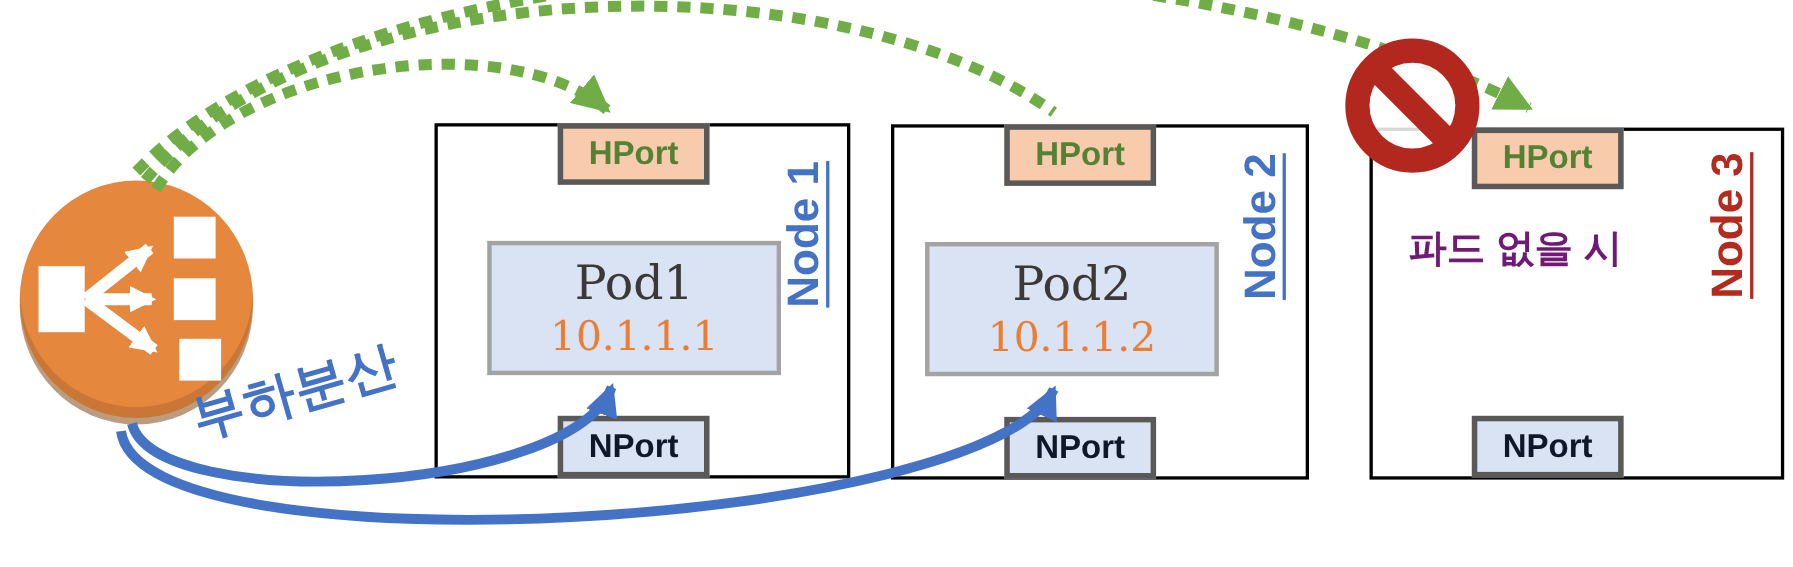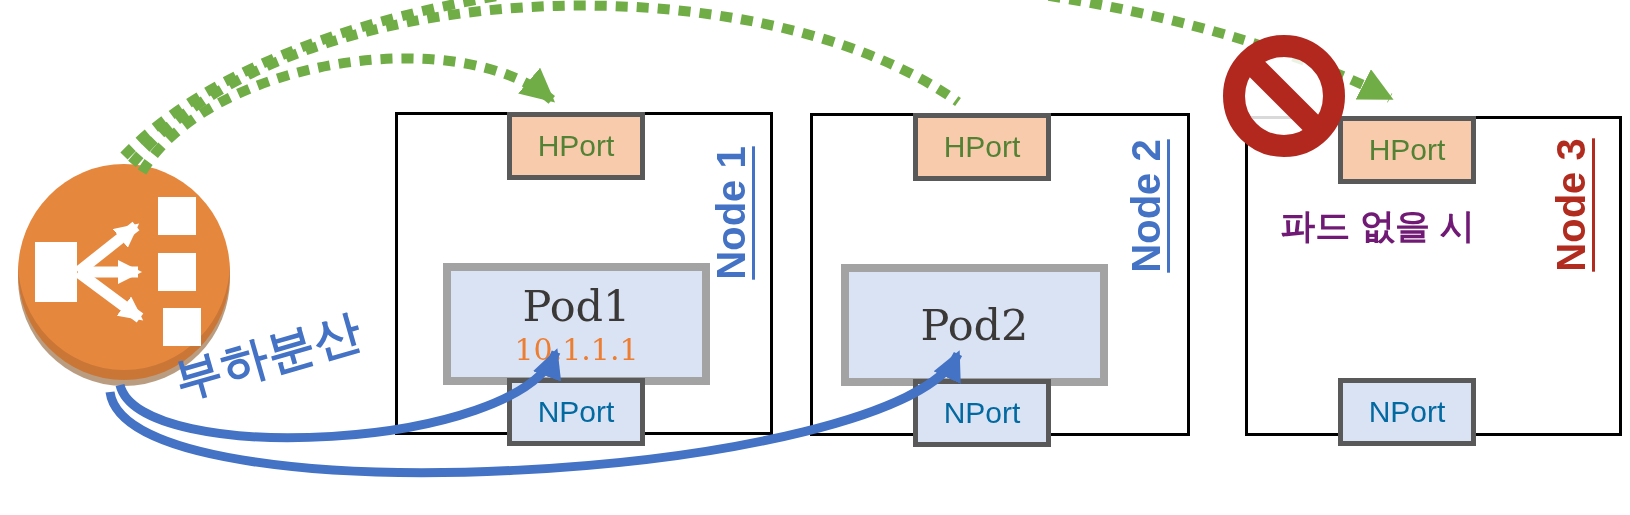--- a/index.html
+++ b/index.html
@@ -19,42 +19,42 @@
     transform:rotate(-16deg);white-space:nowrap;
   }
   
   .node{
     position:absolute;background:#fff;border:3px solid #000;box-sizing:border-box;
   }
   .node1{left:395px;top:112px;width:378px;height:323px;}
   .node2{left:810px;top:113px;width:380px;height:323px;}
   .node3{left:1245px;top:116px;width:377px;height:320px;}
   .port{
-    position:absolute;width:138px;height:68px;box-sizing:border-box;
+    position:absolute;width:138px;height:56px;box-sizing:border-box;
     border:5px solid #595959;display:flex;align-items:center;justify-content:center;
-    font-size:30px;font-weight:400;
+    font-size:30px;font-weight:700;
   }
   .hport{background:#f8cbad;color:#548235;top:-3px;}
-  .nport{background:#dae3f3;color:#0369a1;}
+  .nport{background:#dae3f3;color:#0f172a;}
   .node1 .hport,.node1 .nport{left:109px;}
   .node2 .hport,.node2 .nport{left:100px;}
   .node3 .hport,.node3 .nport{left:90px;}
   .node1 .nport{top:263px;}
   .node2 .nport{top:263px;}
   .node3 .nport{top:259px;}
   .pod{
     position:absolute;width:267px;height:122px;box-sizing:border-box;
-    background:#dae3f3;border:8px solid #a3a3a3;
+    background:#dae3f3;border:4px solid #a3a3a3;
     display:flex;flex-direction:column;align-items:center;justify-content:center;
-    font-family:"DejaVu Serif",serif;line-height:1.18;margin-top:44px;
+    font-family:"DejaVu Serif",serif;line-height:1.18;
   }
   .node1 .pod{left:45px;top:104px;}
   .node2 .pod{left:28px;top:104px;}
   .pod-name{color:#3b3838;font-size:43px;}
-  .pod-ip{color:#ed7d31;font-size:30px;}
+  .pod-ip{color:#ed7d31;font-size:37px;}
   .node-name{
     position:absolute;width:180px;height:48px;text-align:center;
     transform:rotate(-90deg);font-size:40px;font-weight:bold;
     text-decoration:underline;text-decoration-thickness:3px;text-underline-offset:7px;
     color:#4472c4;white-space:nowrap;
   }
   .node1 .node-name{left:245px;top:74px;}
   .node2 .node-name{left:245px;top:66px;}
   .node3 .node-name{left:235px;top:62px;color:#b12b1f;}
   .warning{
@@ -83,20 +83,21 @@
     </div>
     <div class="node-name">Node 1</div>
   </div>
 
   <div class="node node2">
     <div class="port hport">
       <span>HPort</span>
     </div>
     <div class="pod">
       <div class="pod-name">Pod2</div>
+      <div class="pod-ip">10.1.1.2</div>
     </div>
     <div class="port nport">
       <span>NPort</span>
     </div>
     <div class="node-name">Node 2</div>
   </div>
 
   <div class="node node3">
     <div class="port hport">
       <span>HPort</span>

